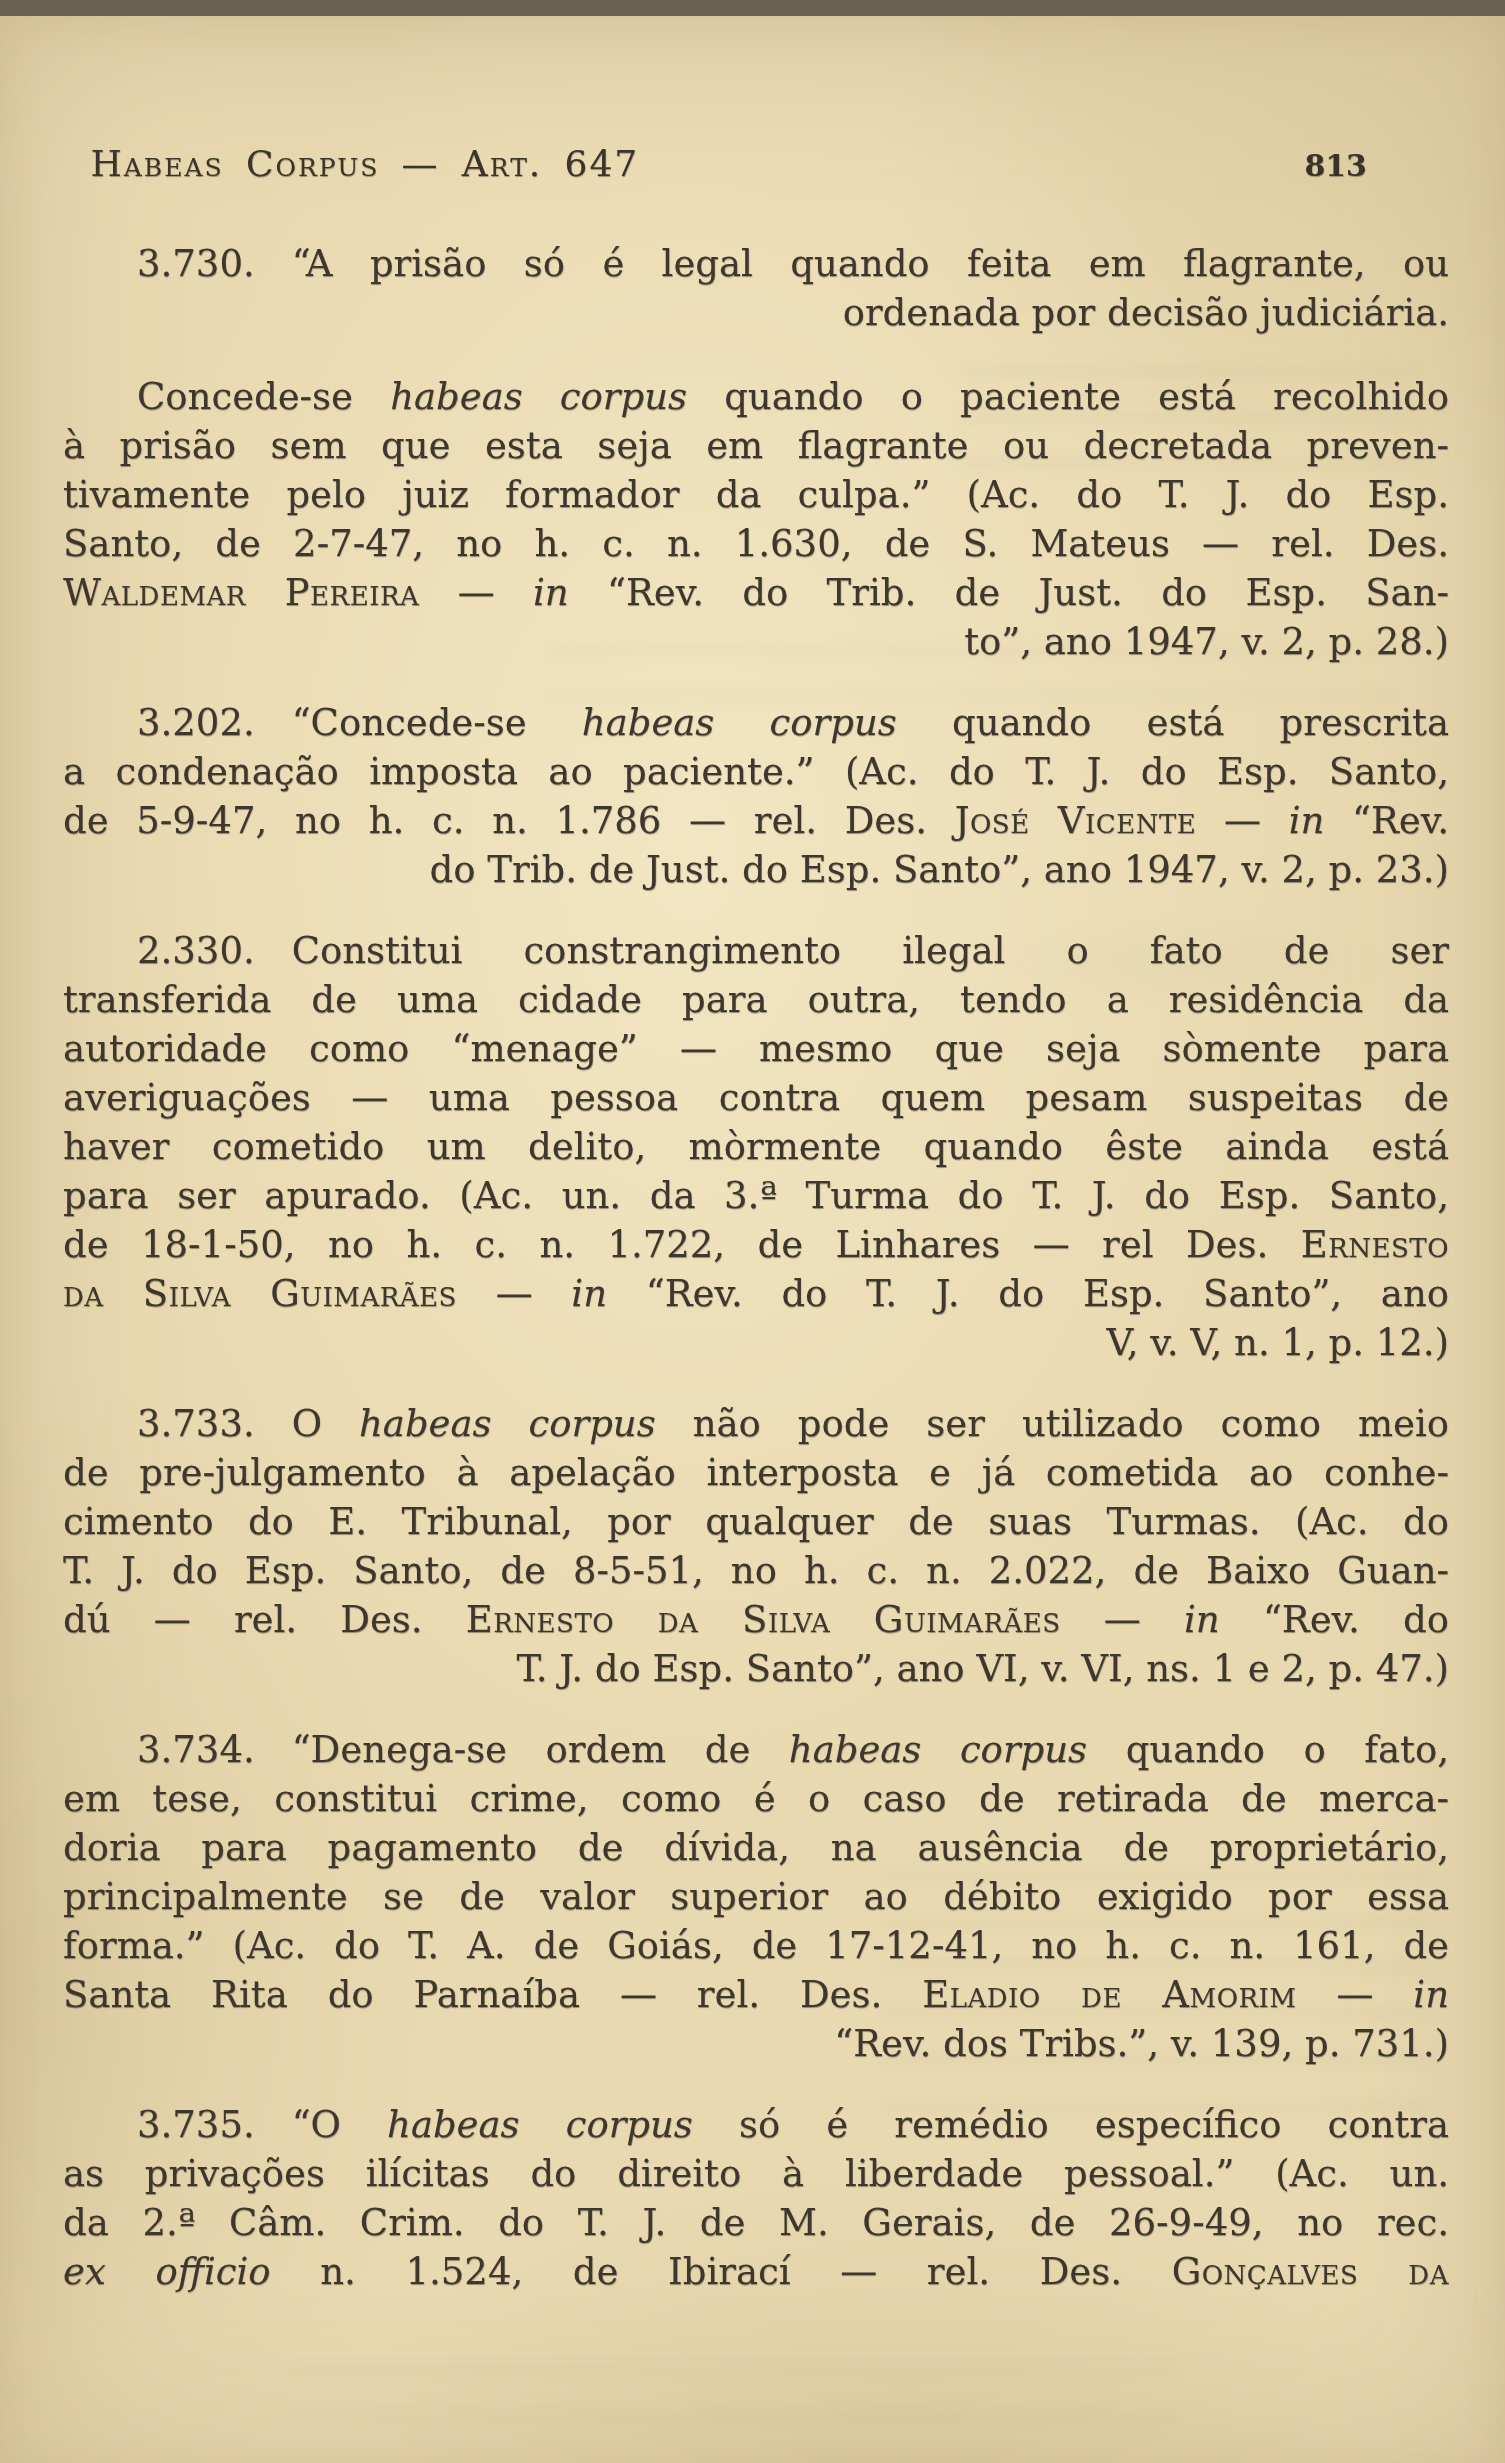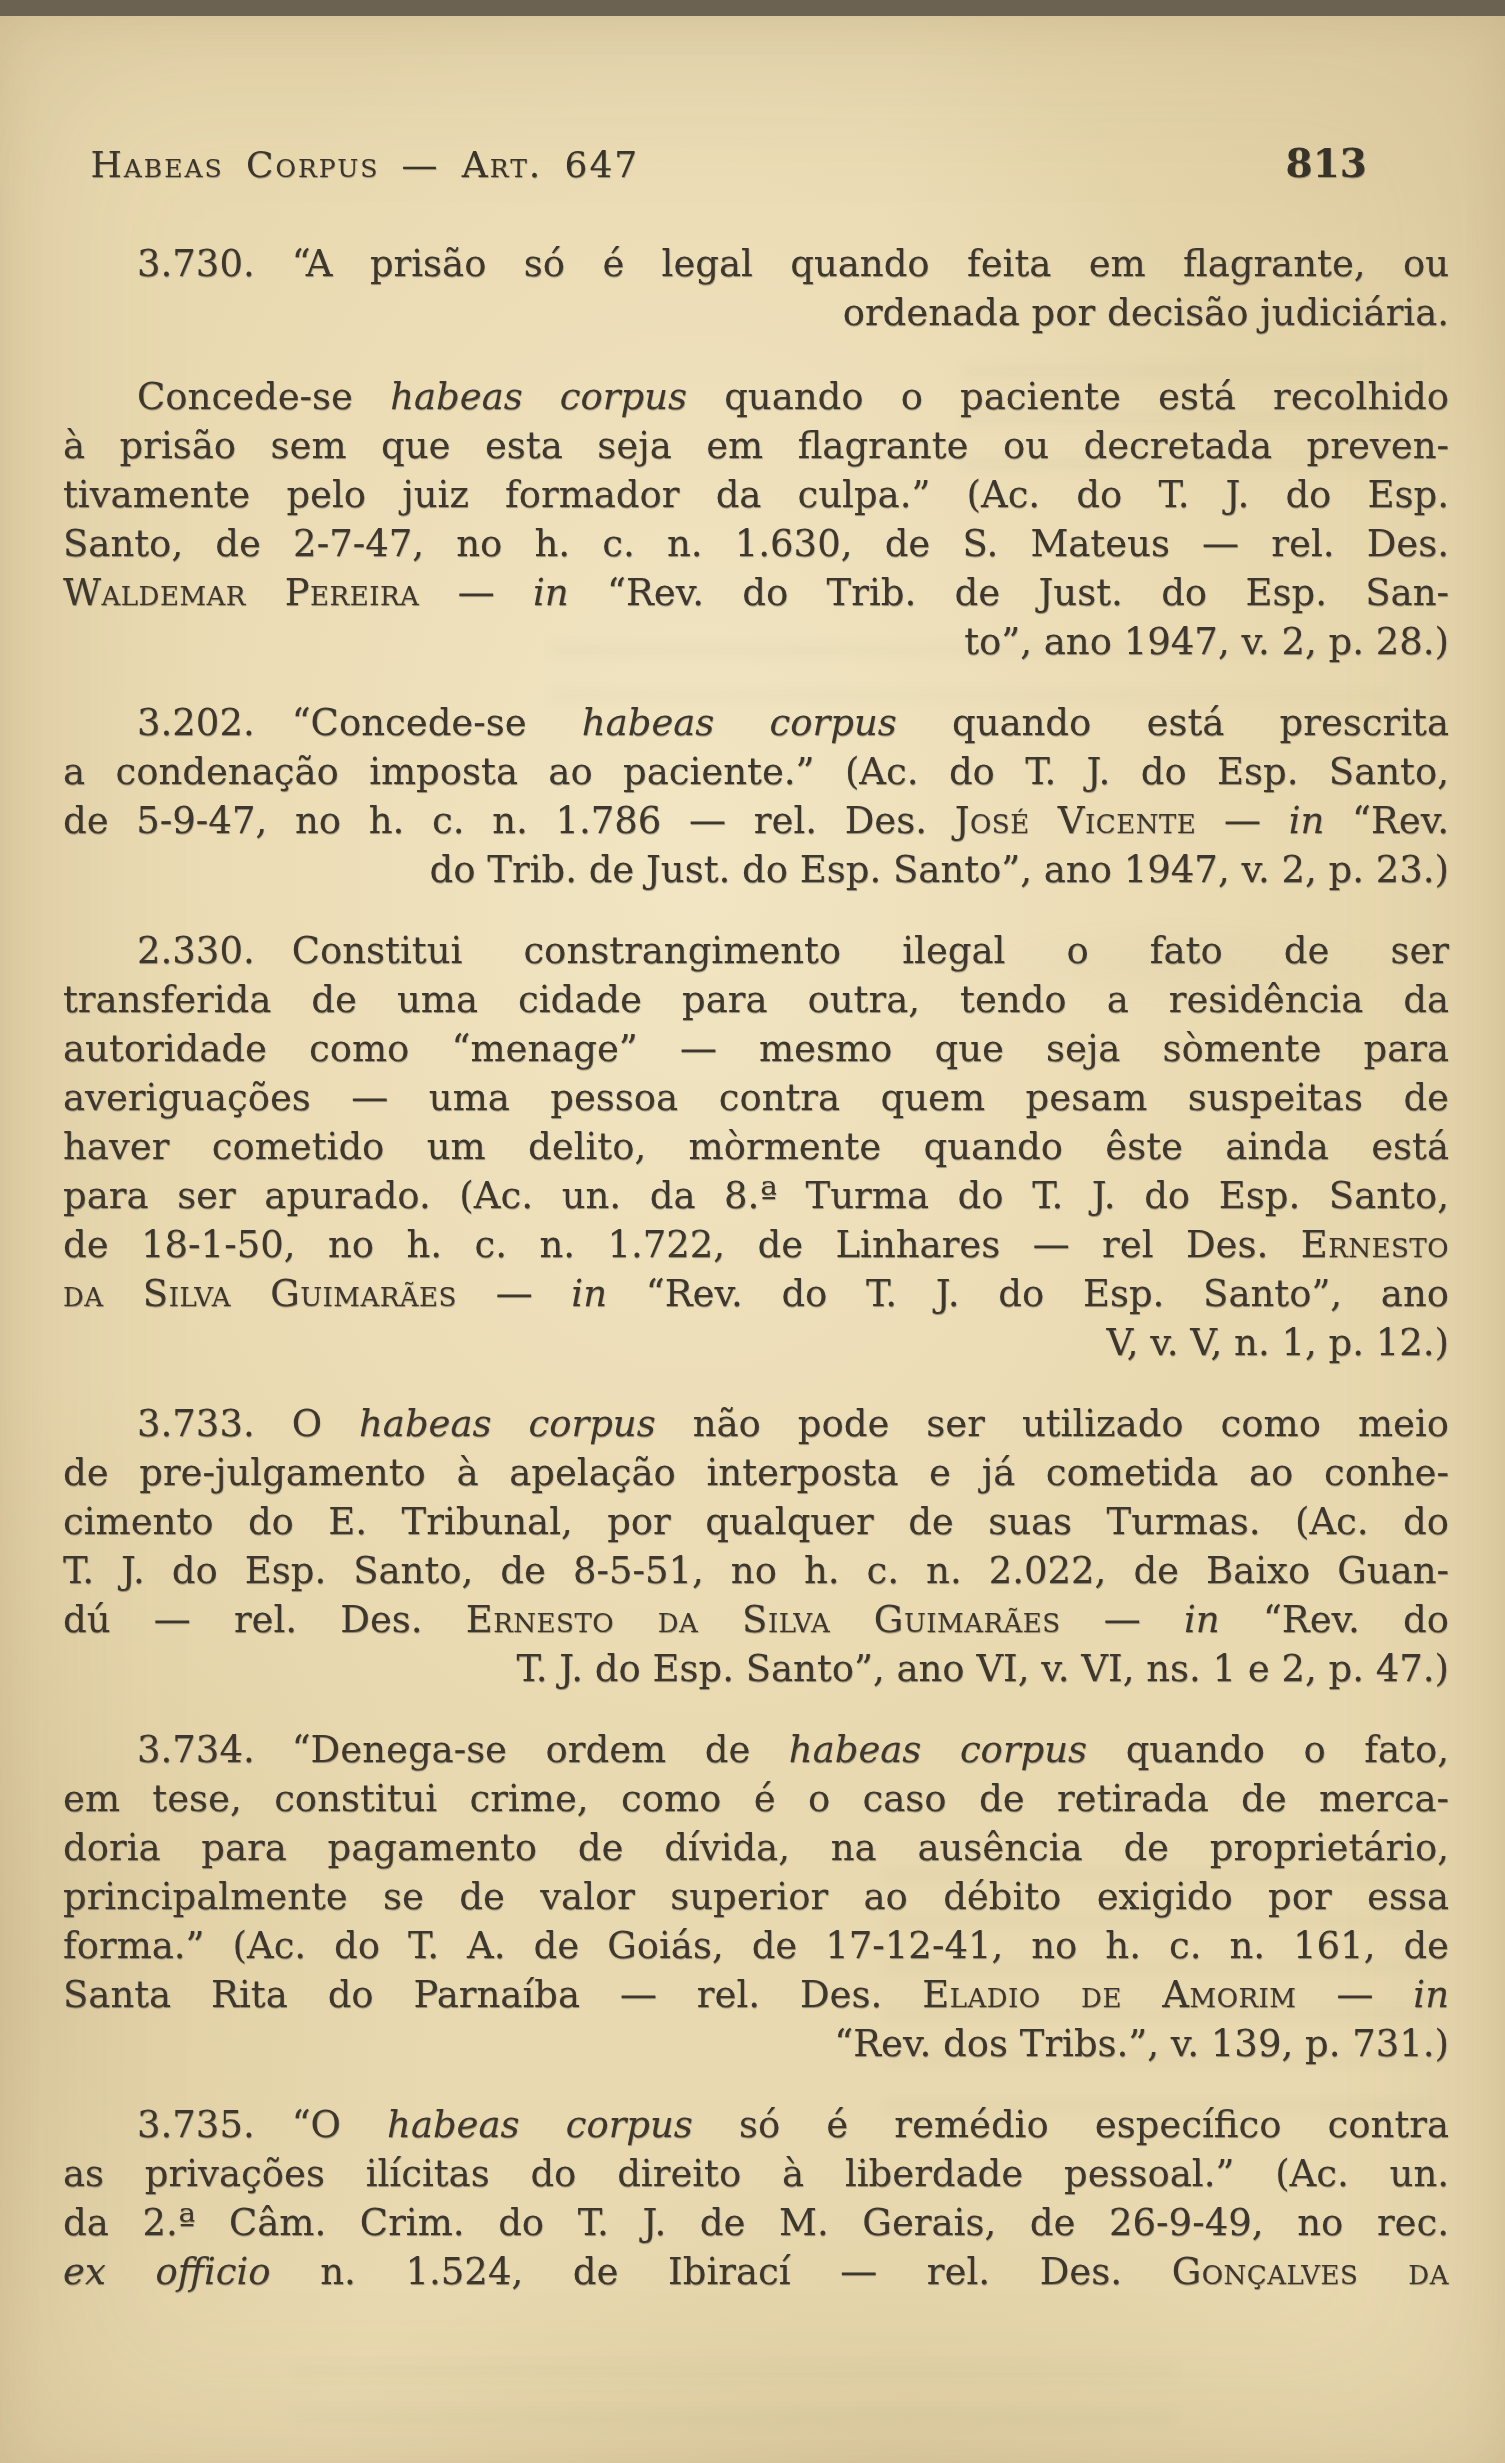--- a/index.html
+++ b/index.html
@@ -45,21 +45,21 @@
   }
   .running-title {
     font-variant: small-caps;
     font-size: 36px;
     letter-spacing: 2px;
     word-spacing: 8.8px;
     color: #3a352c;
     text-shadow: 0.5px 0.7px 0.8px rgba(58,53,44,0.45);
   }
   .page-number {
-    font-size: 39px;
+    font-size: 30px;
     font-weight: bold;
     color: #38332a;
     text-shadow: 0.5px 0.7px 0.8px rgba(58,53,44,0.40);
   }
   .body-text {
     position: relative;
     z-index: 2;
     font-size: 37px;
     line-height: 49px;
     text-shadow: 0.4px 0.6px 0.9px rgba(61,55,46,0.50);
@@ -127,21 +127,21 @@
           <div class="line"><span class="seg">do Trib. de Just. do Esp. Santo”, ano 1947, v. 2, p. 23.)</span></div>
         </div>
       </div>
       <div class="paragraph">
         <div class="block">
           <div class="line just indent"><span class="seg">2.330. Constitui constrangimento ilegal o fato de ser</span></div>
           <div class="line just"><span class="seg">transferida de uma cidade para outra, tendo a residência da</span></div>
           <div class="line just"><span class="seg">autoridade como “menage” — mesmo que seja sòmente para</span></div>
           <div class="line just"><span class="seg">averiguações — uma pessoa contra quem pesam suspeitas de</span></div>
           <div class="line just"><span class="seg">haver cometido um delito, mòrmente quando êste ainda está</span></div>
-          <div class="line just"><span class="seg">para ser apurado. (Ac. un. da 8.ª Turma do T. J. do Esp. Santo,</span></div>
+          <div class="line just"><span class="seg">para ser apurado. (Ac. un. da 3.ª Turma do T. J. do Esp. Santo,</span></div>
           <div class="line just"><span class="seg">de 18-1-50, no h. c. n. 1.722, de Linhares — rel Des. </span><span class="seg sc">Ernesto</span></div>
           <div class="line just"><span class="seg sc">da Silva Guimarães</span><span class="seg"> — </span><span class="seg it">in</span><span class="seg"> “Rev. do T. J. do Esp. Santo”, ano</span></div>
           <div class="line"><span class="seg">V, v. V, n. 1, p. 12.)</span></div>
         </div>
       </div>
       <div class="paragraph">
         <div class="block">
           <div class="line just indent"><span class="seg">3.733. O </span><span class="seg it">habeas corpus</span><span class="seg"> não pode ser utilizado como meio</span></div>
           <div class="line just"><span class="seg">de pre-julgamento à apelação interposta e já cometida ao conhe-</span></div>
           <div class="line just"><span class="seg">cimento do E. Tribunal, por qualquer de suas Turmas. (Ac. do</span></div>

